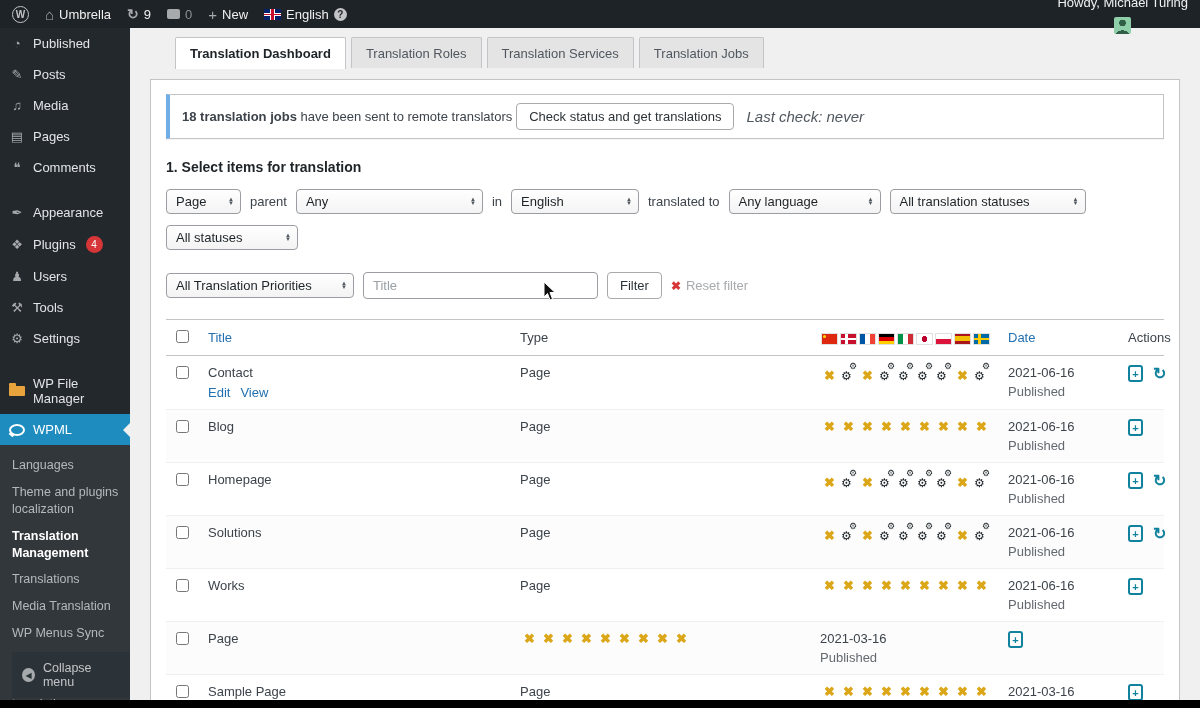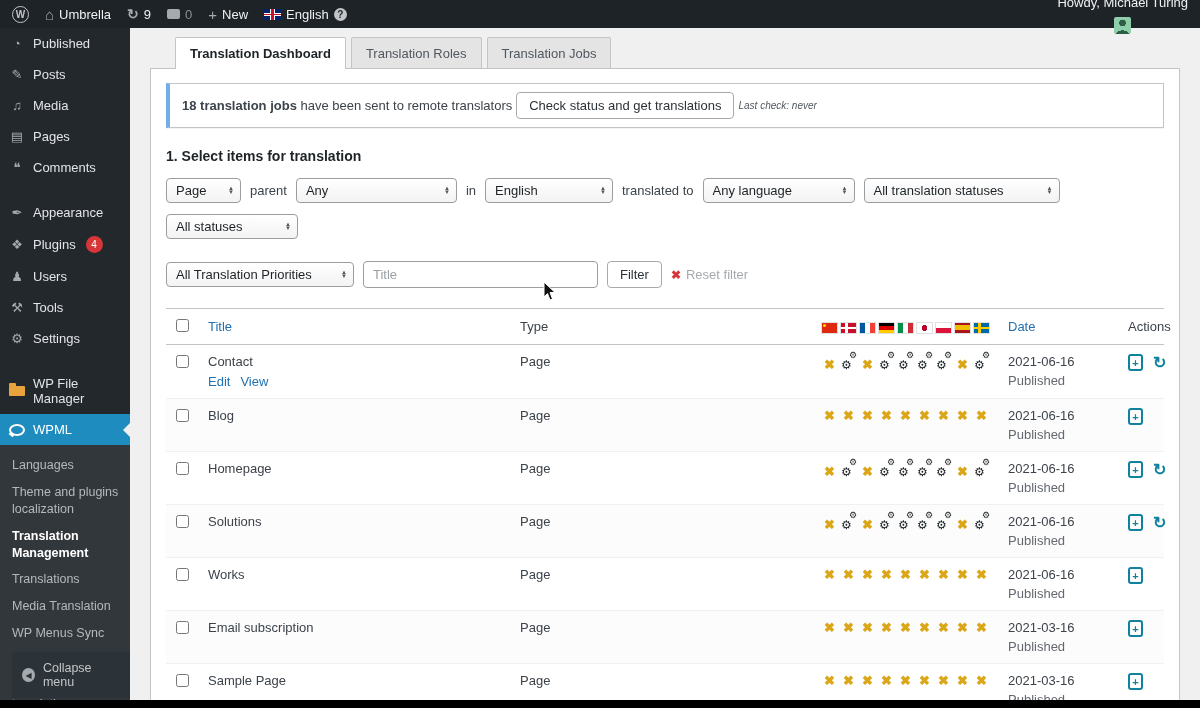--- a/index.html
+++ b/index.html
@@ -51,28 +51,28 @@
   .i-wpml::after { content:""; position:absolute; left:-2px; bottom:-2px; width:5px; height:3px; background:#fff; transform:rotate(40deg); }
   .submenu { background:#32373c; padding:7px 0 10px; }
   .submenu-item { padding:5px 8px 5px 12px; color:#b4b9be; font-size:12.5px; line-height:1.35; cursor:pointer; }
   .submenu-item.current { color:#fff; font-weight:700; }
   .collapse-row { position:absolute; bottom:10px; left:0; right:0; display:flex; align-items:center; gap:8px; padding:9px 10px; background:#2c3338; color:#c3c4c7; font-size:12.5px; cursor:pointer;margin-left:12px; }
   .collapse-icon { width:14px; height:14px; border-radius:50%; background:#a7aaad; color:#2c3338; display:flex; align-items:center; justify-content:center; font-size:8px; }
   .collapse-icon::before{ content:"◀"; }
 
   
   .content { position:absolute; top:28px; left:130px; right:0; bottom:0; overflow:hidden; }
-  .tabbar { display:flex; padding:9px 0 0 25px; margin:0 20px; position:relative; z-index:2; }
+  .tabbar { display:flex; padding:9px 0 11px 25px; margin:0 20px; position:relative; z-index:2; }
   .tab { padding:8px 14px 7px; background:#e4e4e4; border:1px solid #c3c4c7; border-bottom:none; margin-right:5px; font-size:13px; color:#50575e; border-radius:2px 2px 0 0; cursor:pointer; }
   .tab.active { background:#fff; color:#1d2327; font-weight:700; margin-bottom:-1px; padding-bottom:8px; }
   .panel { margin:0 20px; background:#fff; border:1px solid #c3c4c7; padding:14px 15px 60px; position:relative; z-index:1; min-height:640px; }
 
   .notice { border:1px solid #c3c4c7; border-left:4px solid #72aee6; box-shadow:0 1px 1px rgba(0,0,0,.04); padding:8px 12px; display:flex; align-items:center; gap:4px; }
   .btn { background:#fff; border:1px solid #a7aaad; border-radius:4px; padding:5px 12px; font-size:13px; color:#2c3338; cursor:pointer; font-family:inherit; }
-  .last-check { font-style:italic; font-size:10px; color:#50575e; }
+  .last-check { font-style:italic; font-size:15px; color:#50575e;margin-left:8px; }
 
   .section-title { font-size:14px; font-weight:700; color:#1d2327; margin:20px 0 14px; }
 
   .filters { display:flex; flex-wrap:wrap; align-items:center; gap:9px; row-gap:11px; margin-bottom:20px; color:#3c434a; }
   .sel { display:inline-flex; align-items:center; justify-content:space-between; gap:8px; border:1px solid #9a9da1; border-radius:4px; background:linear-gradient(#fff,#f3f3f3); padding:4px 6px 4px 9px; font-size:13px; color:#1d2327; cursor:pointer; }
   .sel-arrows { display:flex; flex-direction:column; line-height:0.55; font-size:6px; color:#50575e; }
   .txt-input { border:1px solid #9a9da1; border-radius:4px; padding:5px 9px; font-size:13px; width:235px; color:#1d2327; background:#fff; }
   .txt-input::placeholder { color:#9aa0a5; }
   .reset-filter { display:inline-flex; align-items:center; gap:5px; color:#a7aaad; cursor:pointer; }
   .reset-x { color:#d63638; font-weight:700; font-size:12px; }
@@ -215,20 +215,21 @@
   <div class="collapse-row">
     <span class="collapse-icon"></span>
     <span>Collapse menu</span>
   </div>
 </div>
 
 <div class="content">
   <div class="tabbar" id="tabbar">
       <div class="tab active">Translation Dashboard</div>
       <div class="tab">Translation Roles</div>
+      <div class="tab">Translation Services</div>
       <div class="tab">Translation Jobs</div>
     </div>
 
   <div class="panel">
 
     <div class="notice">
       <span>
         <b>18 translation jobs</b>
         <span>have been sent to remote translators</span>
       </span>
@@ -240,21 +241,21 @@
 
     <div class="filters">
       <span class="sel" style="width:75px">
         <span>Page</span>
         <span class="sel-arrows">
             <span>▲</span>
             <span>▼</span>
           </span>
       </span>
       <span>parent</span>
-      <span class="sel" style="width:161px">
+      <span class="sel" style="width:187px">
         <span>Any</span>
         <span class="sel-arrows">
             <span>▲</span>
             <span>▼</span>
           </span>
       </span>
       <span>in</span>
       <span class="sel" style="width:128px">
         <span>English</span>
         <span class="sel-arrows">
@@ -376,21 +377,20 @@
             <span class="cell-date">
               <div>2021-06-16</div>
               <div class="pub">Published</div>
             </span>
             <span class="cell-actions">
               <span class="act-add"></span>
             </span>
           </div>
           <div class="trow">
             <span><input type="checkbox" style=""></span>
-            <span><span>Email subscription</span></span>
             <span>Page</span>
             <span><span class="st st-x"></span><span class="st st-x"></span><span class="st st-x"></span><span class="st st-x"></span><span class="st st-x"></span><span class="st st-x"></span><span class="st st-x"></span><span class="st st-x"></span><span class="st st-x"></span></span>
             <span class="cell-date">
               <div>2021-03-16</div>
               <div class="pub">Published</div>
             </span>
             <span class="cell-actions">
               <span class="act-add"></span>
             </span>
           </div>

